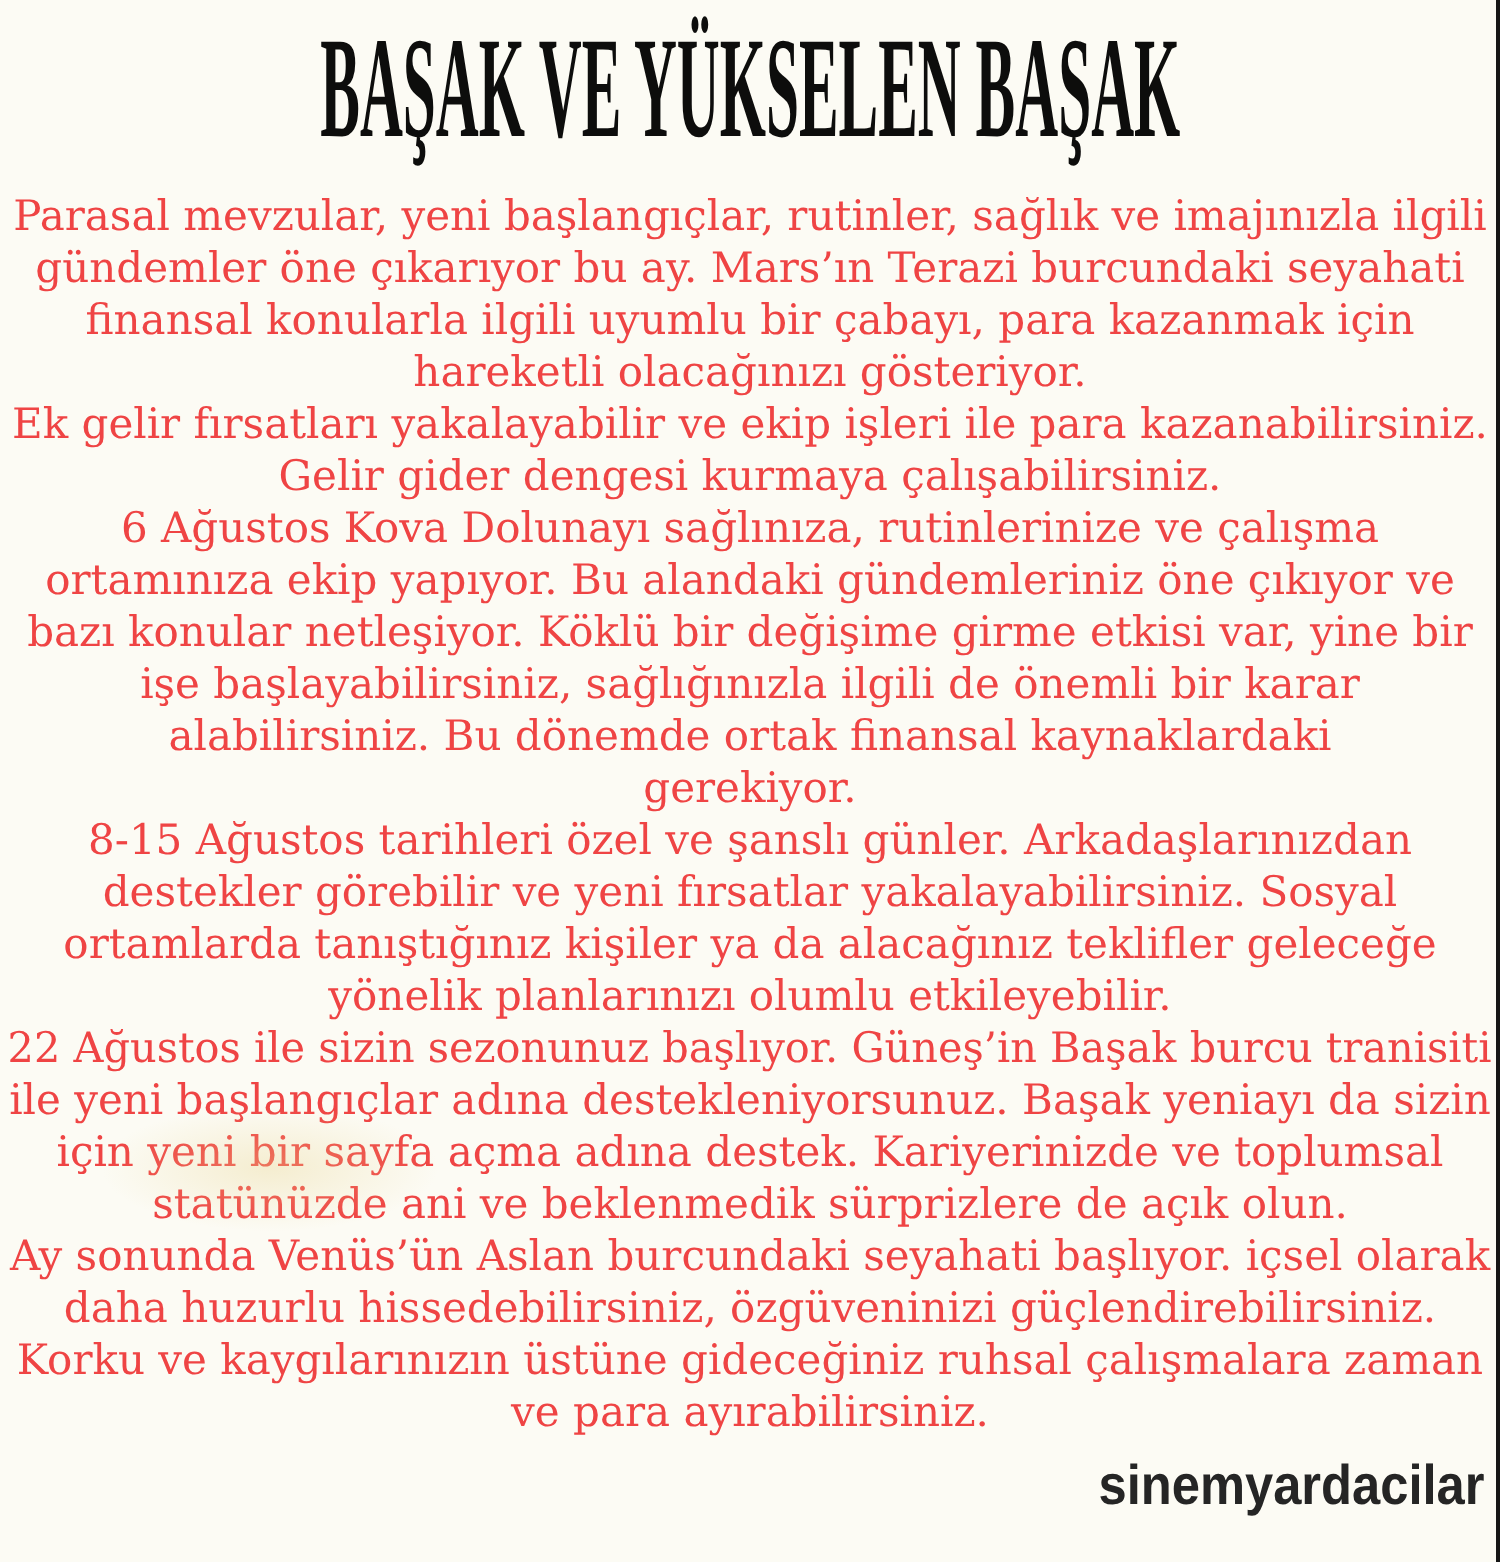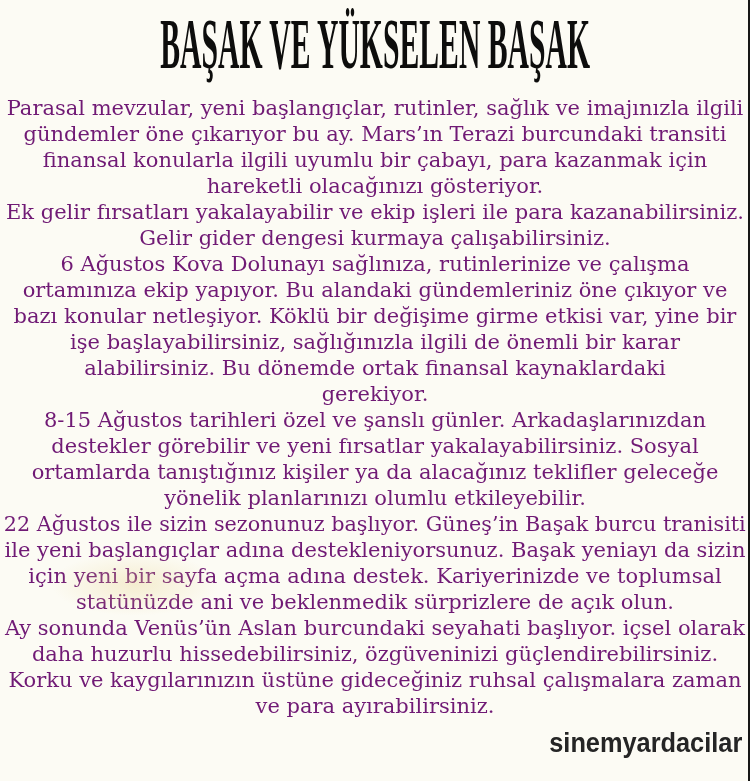--- a/index.html
+++ b/index.html
@@ -44,21 +44,21 @@
   }
   .body-text {
     padding-top: 7px;
   }
   .line {
     height: 26px;
     line-height: 26px;
     display: flex;
     justify-content: center;
     font-size: 21px;
-    color: #701a75;
+    color: #ef4444;
   }
   .line span {
     display: inline-block;
     white-space: nowrap;
     transform-origin: center center;
   }
   .footer-credit {
     position: absolute;
     right: 8px;
     bottom: 22px;
@@ -84,21 +84,21 @@
 
   <div class="title-wrap">
     <h1 class="title" style="margin: 0px; font-size: 72px; transform: scaleX(0.412557);">BAŞAK VE YÜKSELEN BAŞAK</h1>
   </div>
 
   <div class="body-text">
       <div class="line">
     <span>Parasal mevzular, yeni başlangıçlar, rutinler, sağlık ve imajınızla ilgili</span>
   </div>
       <div class="line">
-    <span>gündemler öne çıkarıyor bu ay. Mars’ın Terazi burcundaki transiti</span>
+    <span>gündemler öne çıkarıyor bu ay. Mars’ın Terazi burcundaki seyahati</span>
   </div>
       <div class="line">
     <span>finansal konularla ilgili uyumlu bir çabayı, para kazanmak için</span>
   </div>
       <div class="line">
     <span>hareketli olacağınızı gösteriyor.</span>
   </div>
       <div class="line">
     <span>Ek gelir fırsatları yakalayabilir ve ekip işleri ile para kazanabilirsiniz.</span>
   </div>

